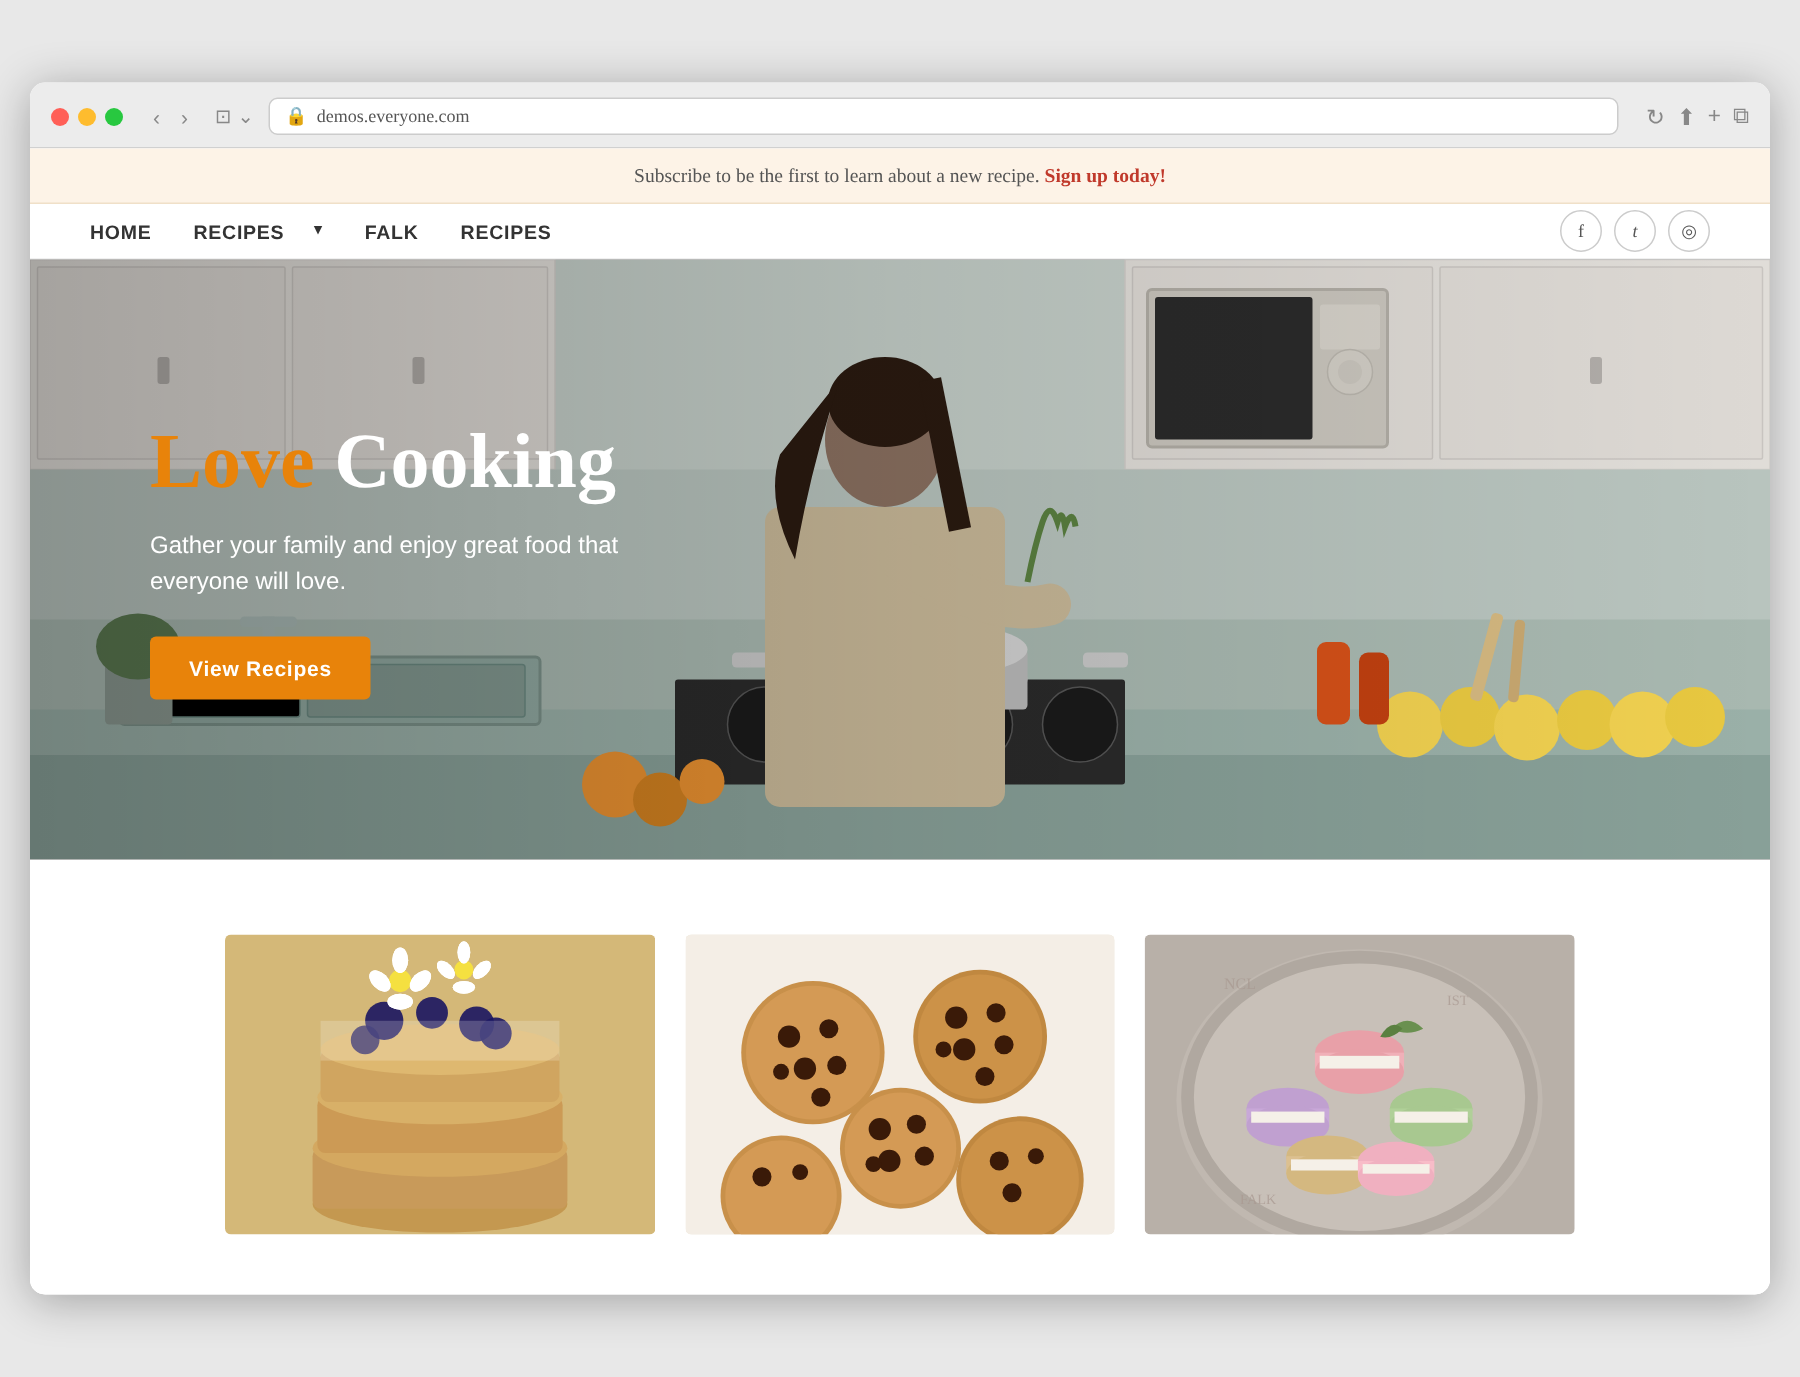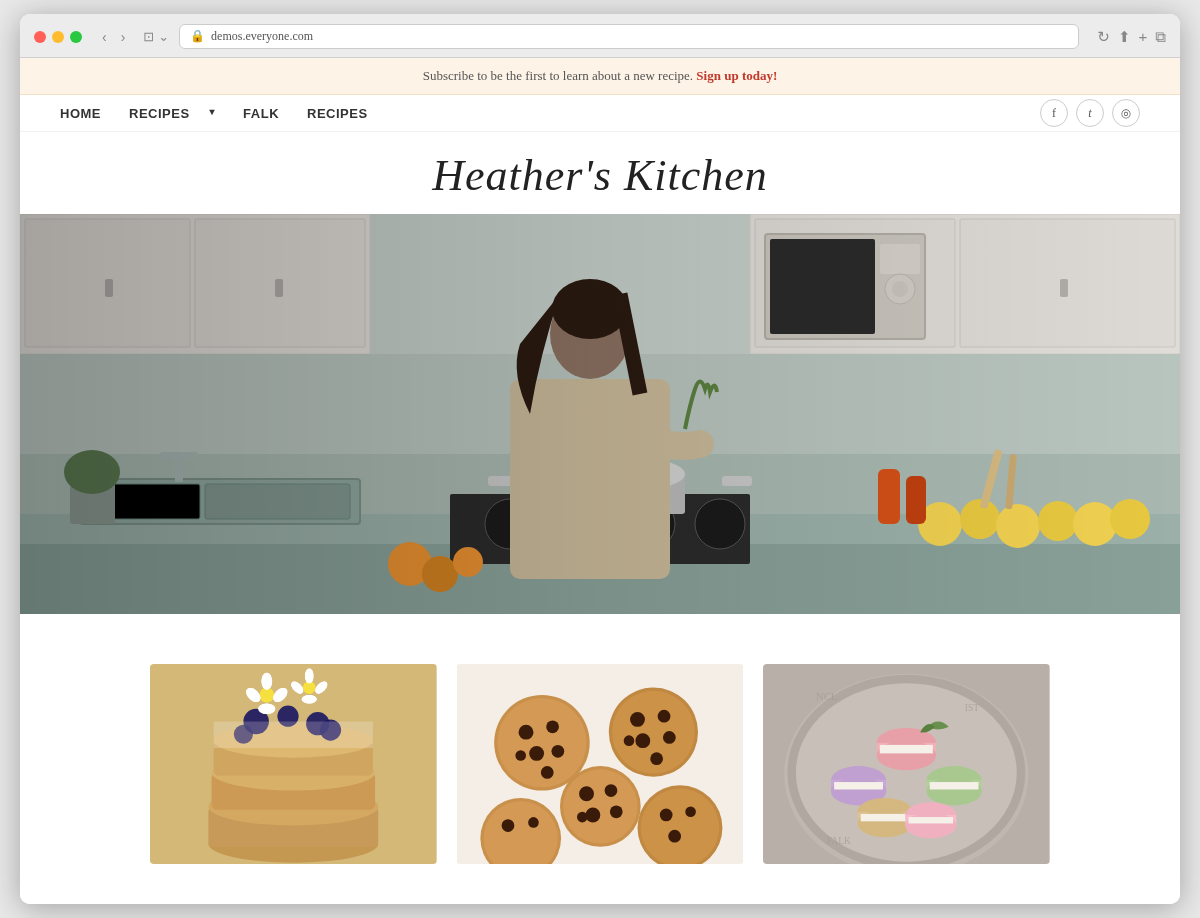--- a/index.html
+++ b/index.html
@@ -246,23 +246,20 @@
         <a href="#" class="nav-link">FALK</a>
         <a href="#" class="nav-link">RECIPES</a>
       </div>
       <div class="nav-social">
         <a href="#" class="social-btn">f</a>
         <a href="#" class="social-btn" style="font-style:italic;">t</a>
         <a href="#" class="social-btn">◎</a>
       </div>
     </nav>
 
-    <div class="site-logo">
-      <span class="site-logo-script">Heather's Kitchen</span>
-    </div>
 
     <div class="hero-section">
 
       <svg class="kitchen-svg" xmlns="http://www.w3.org/2000/svg" viewBox="0 0 1160 400" preserveAspectRatio="xMidYMid slice">
 
         <rect width="1160" height="400" fill="#c4cec8"></rect>
 
         <rect x="0" y="0" width="350" height="140" fill="#e0ddd8" stroke="#d0ccc8" stroke-width="1"></rect>
         <rect x="5" y="5" width="165" height="128" fill="#ddd9d4" stroke="#c8c4c0" stroke-width="1" rx="1"></rect>
         <rect x="175" y="5" width="170" height="128" fill="#ddd9d4" stroke="#c8c4c0" stroke-width="1" rx="1"></rect>
@@ -337,20 +334,27 @@
 
         <rect x="50" y="260" width="45" height="50" fill="#8a9890" rx="3"></rect>
         <ellipse cx="72" cy="258" rx="28" ry="22" fill="#5a7850"></ellipse>
 
         <rect x="975" y="235" width="8" height="60" fill="#d4b880" rx="3" transform="rotate(15, 975, 235)"></rect>
         <rect x="990" y="240" width="7" height="55" fill="#c8a870" rx="3" transform="rotate(5, 990, 240)"></rect>
       </svg>
 
       <div class="hero-overlay"></div>
 
+      <div class="hero-content">
+        <div class="hero-title">
+          <span class="hero-title-love">Love</span><span class="hero-title-cooking"> Cooking</span>
+        </div>
+        <p class="hero-subtitle">Gather your family and enjoy great food that everyone will love.</p>
+        <button class="hero-btn">View Recipes</button>
+      </div>
     </div>
 
     <div class="recipes-section">
       <div class="recipes-grid">
 
         <div class="recipe-card">
           <svg width="100%" height="100%" xmlns="http://www.w3.org/2000/svg" viewBox="0 0 270 200" preserveAspectRatio="xMidYMid slice">
             <rect width="270" height="200" fill="#d4b878"></rect>
 
             <ellipse cx="135" cy="175" rx="80" ry="18" fill="#c49850"></ellipse>

